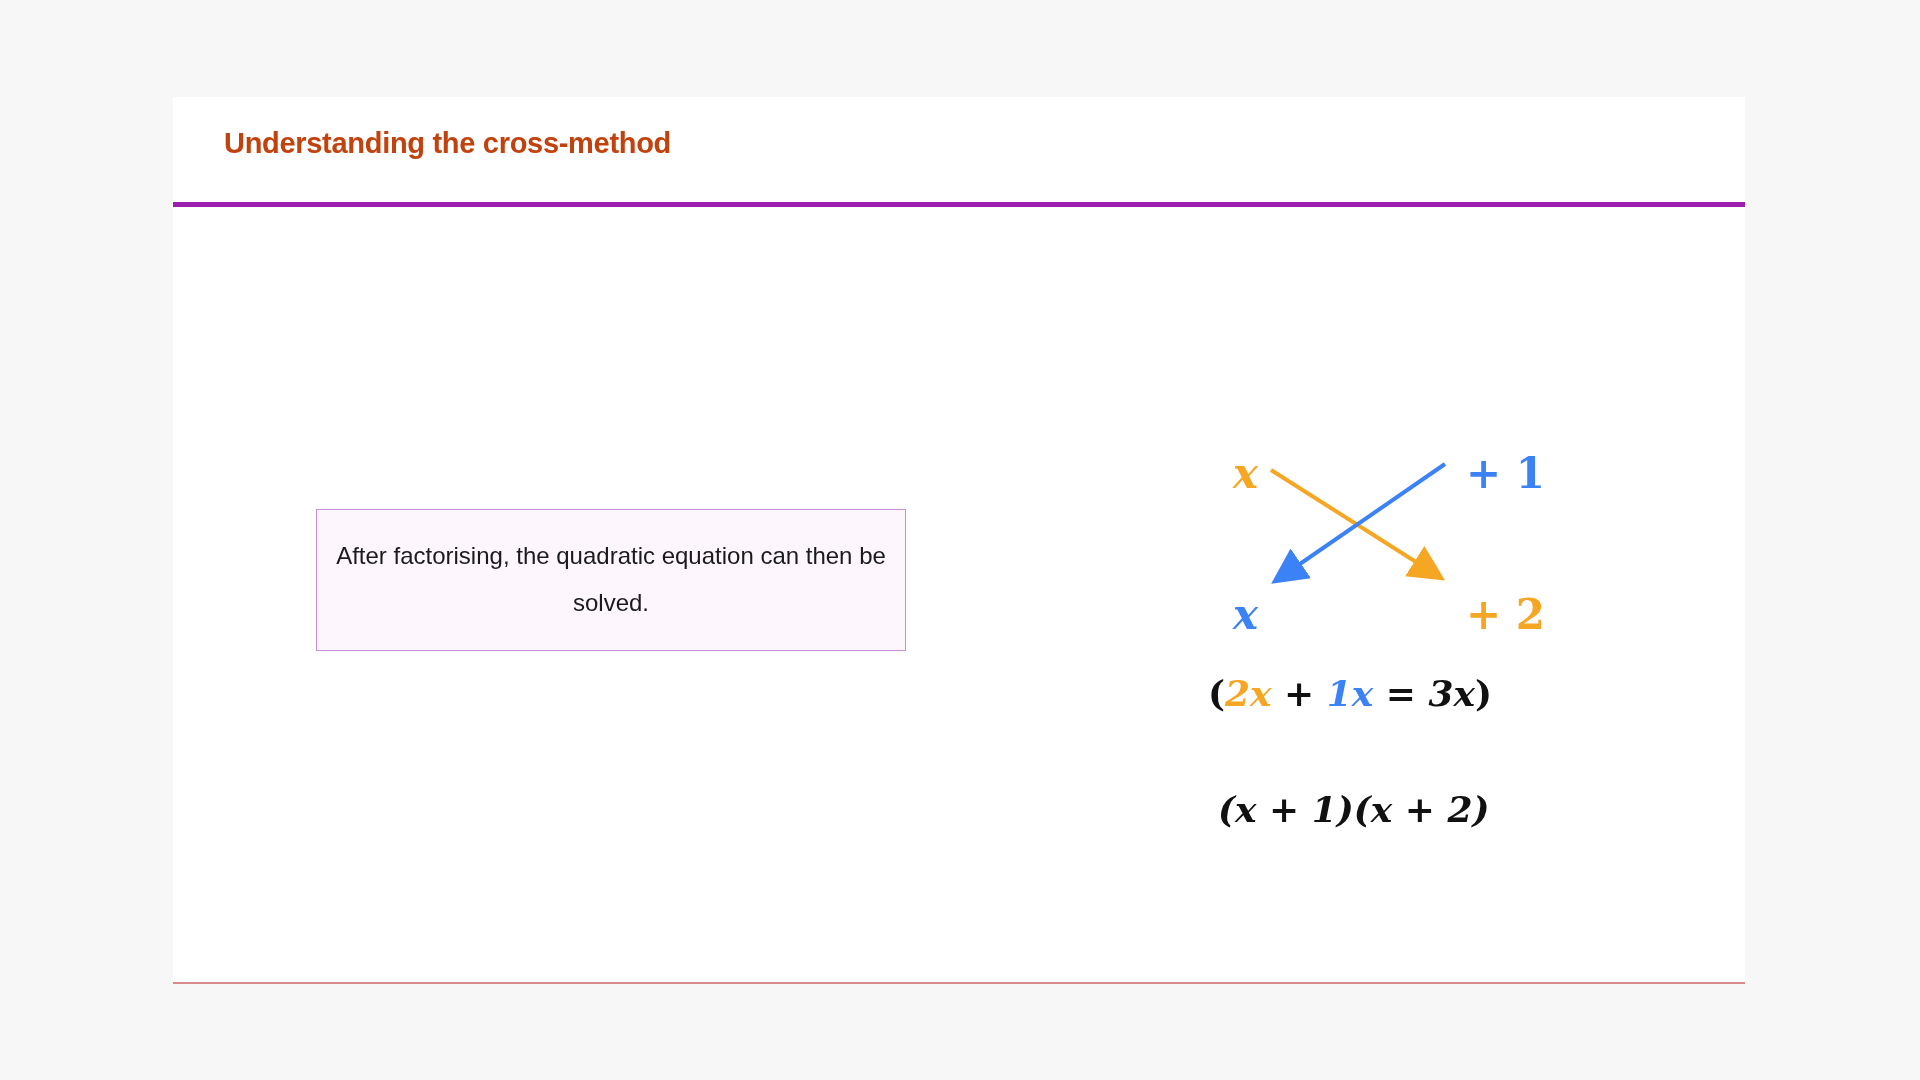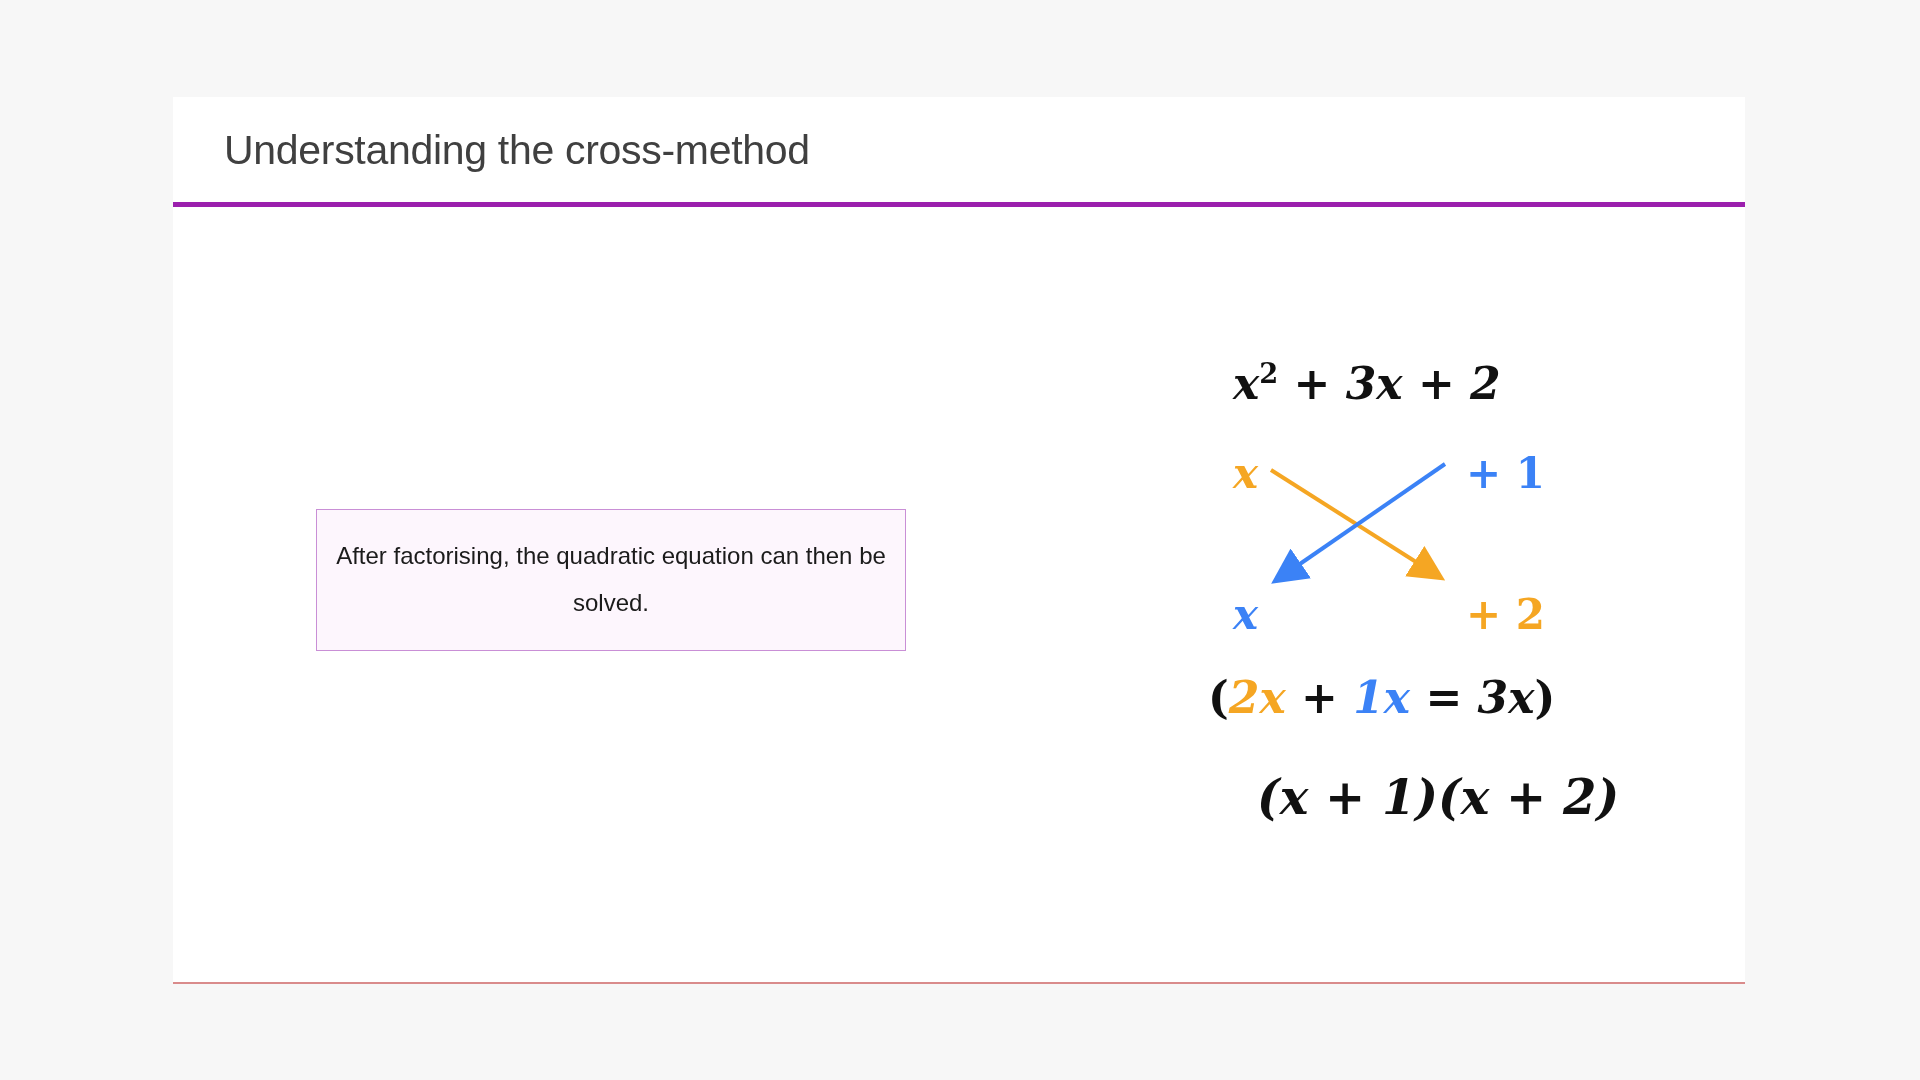--- a/index.html
+++ b/index.html
@@ -27,23 +27,23 @@
     top: 982px;
     width: 1572px;
     height: 2px;
     background: #d98b8b;
   }
 
   #slide-title {
     position: absolute;
     left: 51px;
     top: 30px;
-    font-size: 41px;
-    font-weight: normal;
-    color: #404040;
+    font-size: 29px;
+    font-weight: bold;
+    color: #c2410c;
     letter-spacing: -0.3px;
   }
 
   #title-rule {
     position: absolute;
     left: 0px;
     top: 105px;
     width: 1572px;
     height: 5px;
     background: #9b1fad;
@@ -154,51 +154,49 @@
     left: 0px;
     top: 140px;
     width: 330px;
     height: 180px;
   }
 
   #expr-sum {
     position: absolute;
     left: -15px;
     top: 375px;
-    font-size: 44px;
+    font-size: 36px;
   }
   #expr-sum .orange { color: #f5a623; }
   #expr-sum .blue { color: #3b82f6; }
   #expr-sum i { font-style: italic; }
 
   #expr-factored {
     position: absolute;
     left: -5px;
-    top: 472px;
-    font-size: 48px;
-    margin-left: 39px;
+    top: 491px;
+    font-size: 36px;
   }
   #expr-factored i { font-style: italic; }
 </style>
 </head>
 <body>
 
 <div id="slide">
 
   <div id="slide-title">Understanding the cross-method</div>
   <div id="title-rule"></div>
 
 
   <div id="callout-box">
     <div id="callout-text">After factorising, the quadratic equation can then be solved.</div>
   </div>
 
   <div id="math-col">
 
-    <div id="expr-top" class="mathline"><i>x</i><sup>2</sup><i> + 3x + 2</i></div>
 
     <div id="term-x-top" class="mathline">x</div>
     <div id="term-plus1" class="mathline">+ 1</div>
     <div id="term-x-bottom" class="mathline">x</div>
     <div id="term-plus2" class="mathline">+ 2</div>
 
     <svg id="cross-svg" viewBox="0 0 330 180">
       <defs>
         <marker id="arrow-orange" markerWidth="9" markerHeight="9" refX="6" refY="4.5" orient="auto">
           <path d="M0,0 L9,4.5 L0,9 z" fill="#f5a623"></path>

